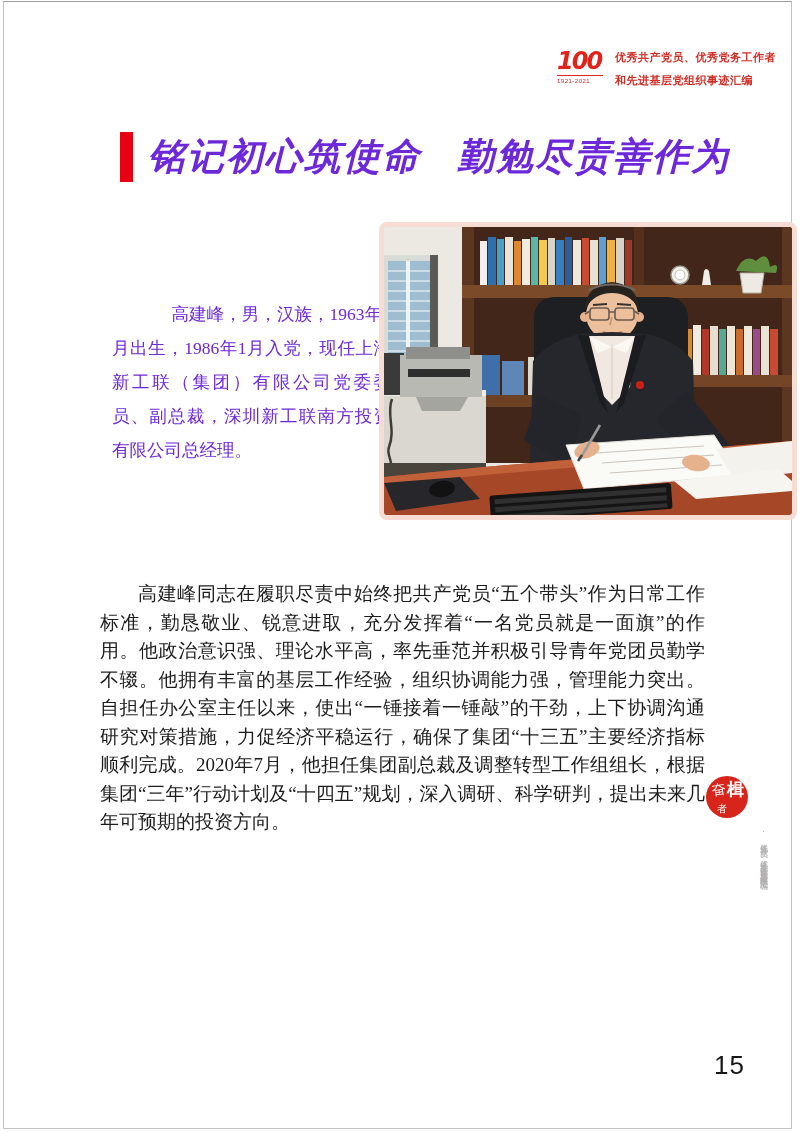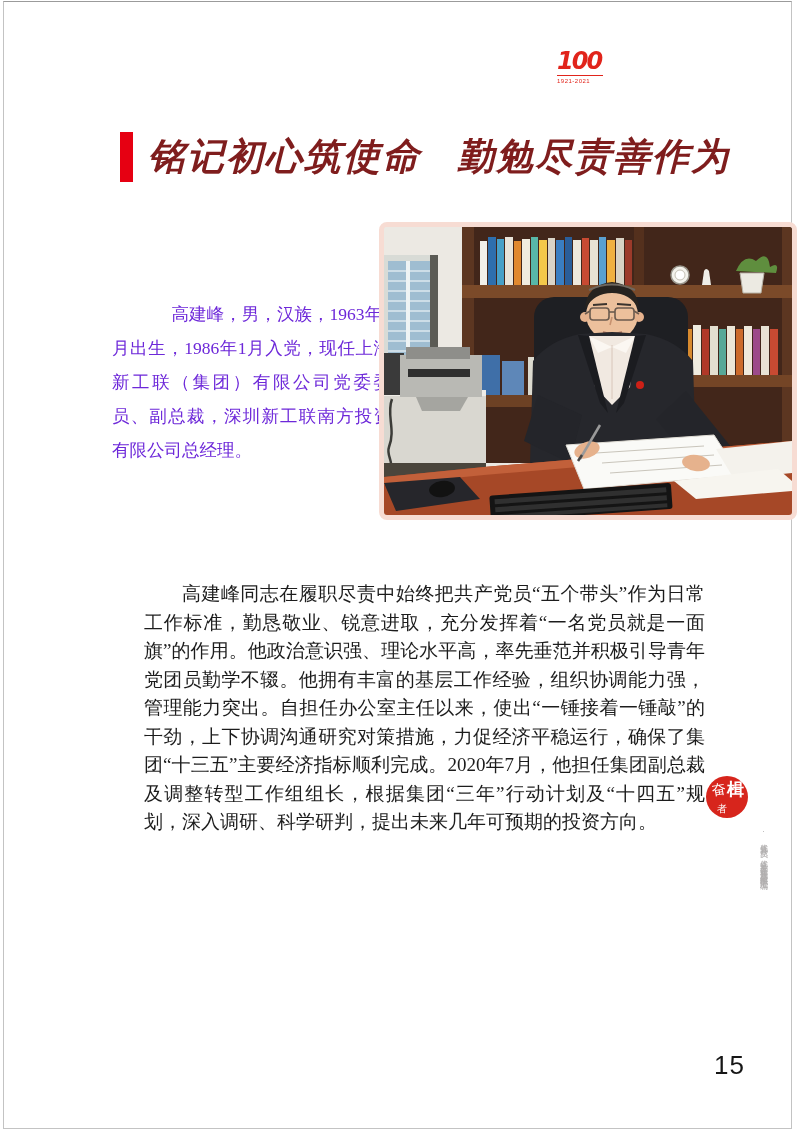--- a/index.html
+++ b/index.html
@@ -26,40 +26,40 @@
   .header-lines {
     font-family:"Liberation Sans", sans-serif; font-weight:bold;
     font-size:11px; line-height:23px; letter-spacing:.5px; color:#cf2e27;
     white-space:nowrap;
   }
   
   .title-row { position:absolute; left:120px; top:132px; display:flex; align-items:center; }
   .tbar { width:13px; height:50px; background:#e60012; margin-right:15px; flex:none; }
   .title {
     font-family:Liberation Mono, monospace; font-weight:bold; font-style:italic;
-    font-size:37px; color:#7f1d1d; letter-spacing:2px; white-space:nowrap;
+    font-size:37px; color:#6d28d9; letter-spacing:2px; white-space:nowrap;
   }
   .tgap { display:inline-block; width:36px; }
   
   .bio {
     position:absolute; left:112px; top:297px; width:279px;
     font-size:17.5px; line-height:34px; text-align:justify; text-indent:3.4em; color:#6d28d9;
   }
   
   .photo {
     position:absolute; left:379px; top:222px; width:418px; height:298px;
     border:5px solid #f7dcd3; border-radius:8px; overflow:hidden; background:#ece9e3;
   }
   .photo svg { display:block; }
   
   .article {
     position:absolute; left:100px; top:580px; width:605px;
     font-size:19px; line-height:28.5px; text-align:justify; color:#1c1c1c;
   }
-  .article p { text-indent:2em;margin-left:44px; }
+  .article p { text-indent:2em; }
   
   .seal {
     position:absolute; left:706px; top:776px; width:42px; height:42px;
     border-radius:50%; background:#d7251c; color:#fff;
     font-family:"Liberation Serif", serif;
   }
   .seal span { position:absolute; line-height:1; }
   .seal .s1 { left:6px; top:7px; font-size:14px; transform:rotate(-10deg); }
   .seal .s2 { right:4px; top:5px; font-size:17px; font-weight:bold; }
   .seal .s3 { left:11px; bottom:4px; font-size:10px; }
@@ -76,20 +76,24 @@
 </style>
 </head>
 <body>
 
 <div class="sheet"></div>
 
 <header class="header">
   <div class="logo">
     <div class="logo-num">100</div>
     <div class="logo-sub">1921-2021</div>
+  </div>
+  <div class="header-lines">
+    <div>优秀共产党员、优秀党务工作者</div>
+    <div>和先进基层党组织事迹汇编</div>
   </div>
 </header>
 
 <div class="title-row">
   <span class="tbar"></span>
   <h1 class="title"><span>铭记初心筑使命</span><span class="tgap"></span><span>勤勉尽责善作为</span></h1>
 </div>
 
 <p class="bio">高建峰，男，汉族，1963年4月出生，1986年1月入党，现任上海新工联（集团）有限公司党委委员、副总裁，深圳新工联南方投资有限公司总经理。</p>
 

